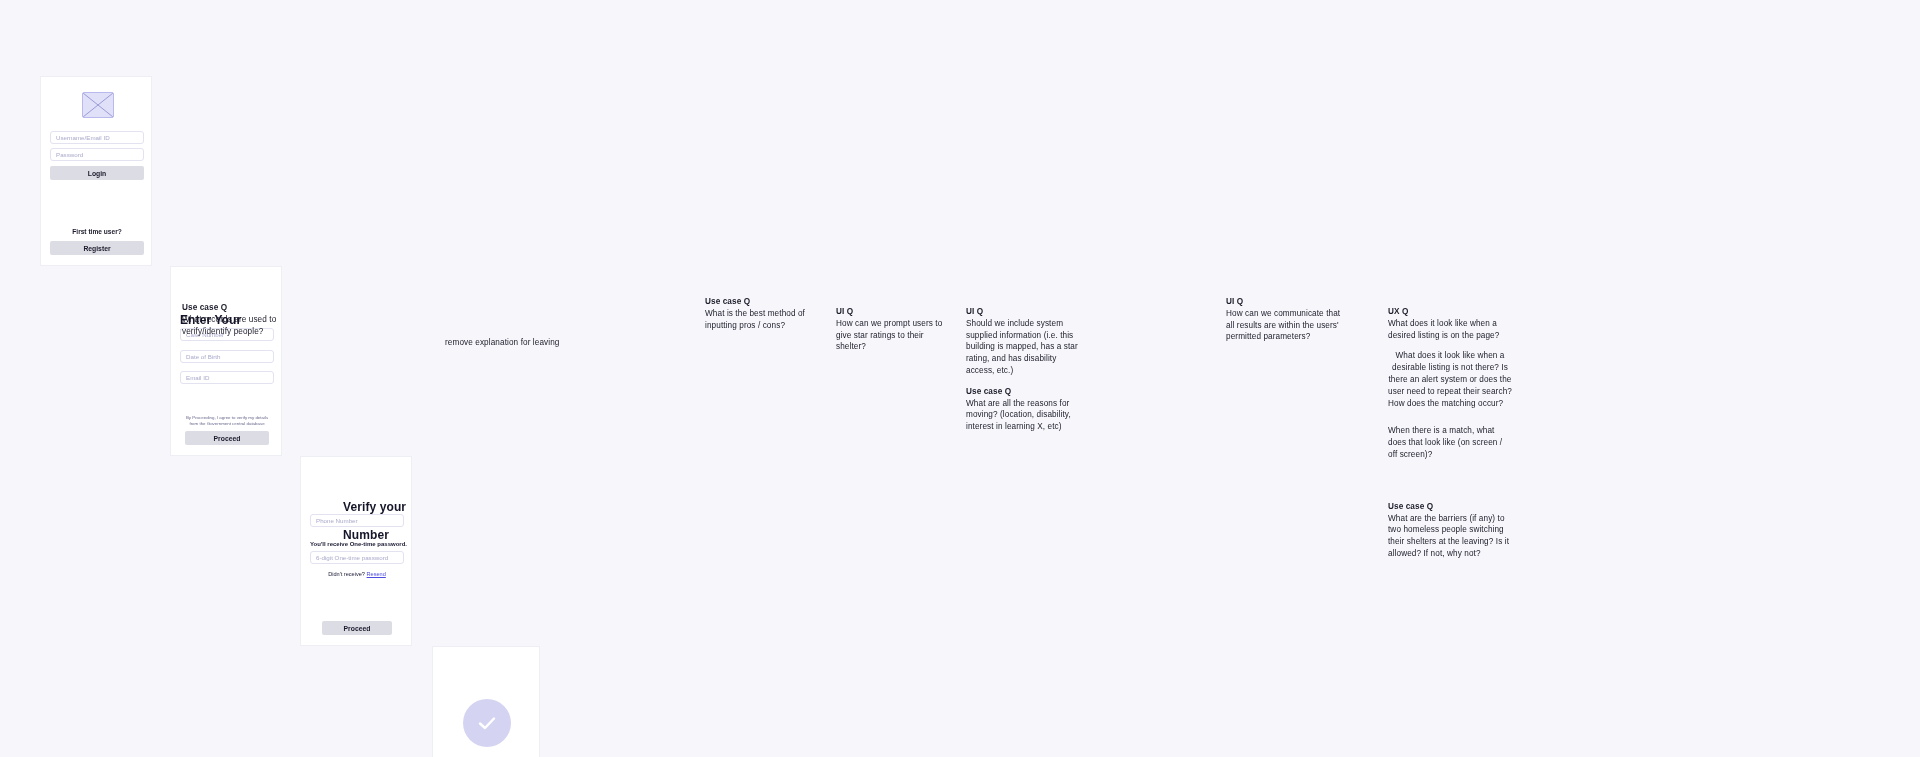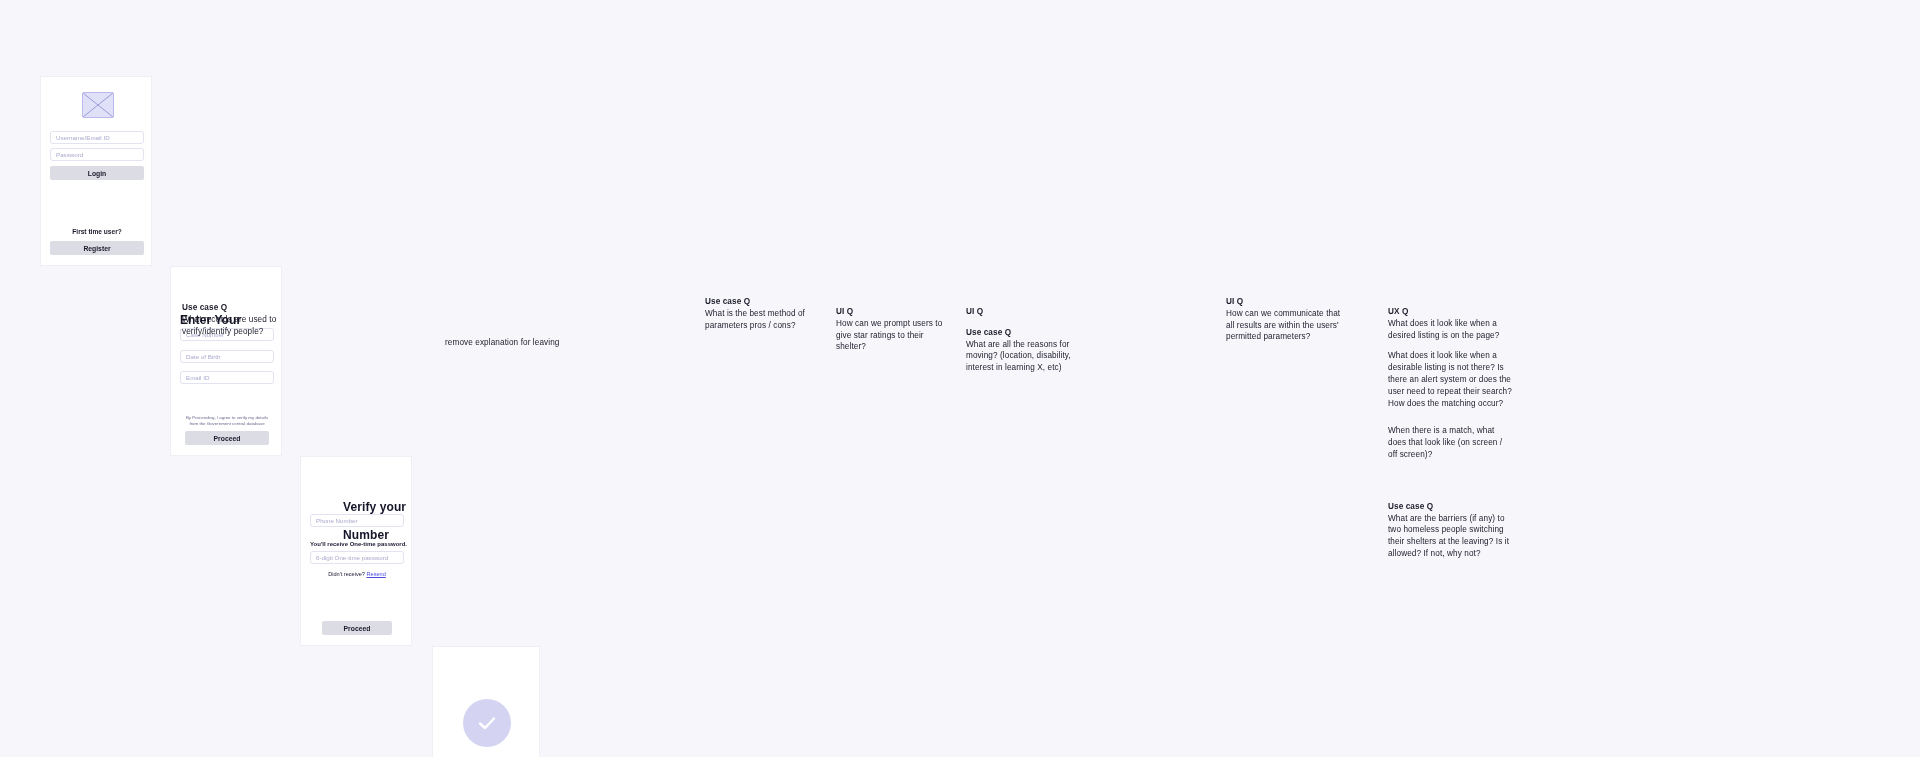--- a/index.html
+++ b/index.html
@@ -97,49 +97,50 @@
   <b>Use case Q</b>
   <span>What records are used to verify/identify people?</span>
 </div>
 
 <div class="note" style="left:445px;top:337px;width:140px;">
   <span>remove explanation for leaving</span>
 </div>
 
 <div class="note" style="left:705px;top:296px;width:112px;">
   <b>Use case Q</b>
-  <span>What is the best method of parameters pros / cons?</span>
+  <span>What is the best method of inputting pros / cons?</span>
 </div>
 
 <div class="note" style="left:836px;top:306px;width:118px;">
   <b>UI Q</b>
   <span>How can we prompt users to give star ratings to their shelter?</span>
 </div>
 
 <div class="note" style="left:966px;top:306px;width:120px;">
   <div class="blk">
     <b>UI Q</b>
+    <span>Should we include system supplied information (i.e. this building is mapped, has a star rating, and has disability access, etc.)</span>
   </div>
   <div class="blk">
     <b>Use case Q</b>
     <span>What are all the reasons for moving? (location, disability, interest in learning X, etc)</span>
   </div>
 </div>
 
 <div class="note" style="left:1226px;top:296px;width:122px;">
   <b>UI Q</b>
   <span>How can we communicate that all results are within the users' permitted parameters?</span>
 </div>
 
 <div class="note" style="left:1388px;top:306px;width:124px;">
   <div class="blk">
     <b>UX Q</b>
     <span>What does it look like when a desired listing is on the page?</span>
   </div>
-  <div style="margin-bottom:0;">
+  <div style="margin-bottom:0;text-align:center;">
     <span>What does it look like when a desirable listing is not there? Is there an alert system or does the user need to repeat their search?</span>
   </div>
   <div style="margin-bottom:16px;">
     <span>How does the matching occur?</span>
   </div>
   <div class="blk">
     <span>When there is a match, what does that look like (on screen / off screen)?</span>
   </div>
   <div style="margin-top:40px;">
     <b>Use case Q</b>

